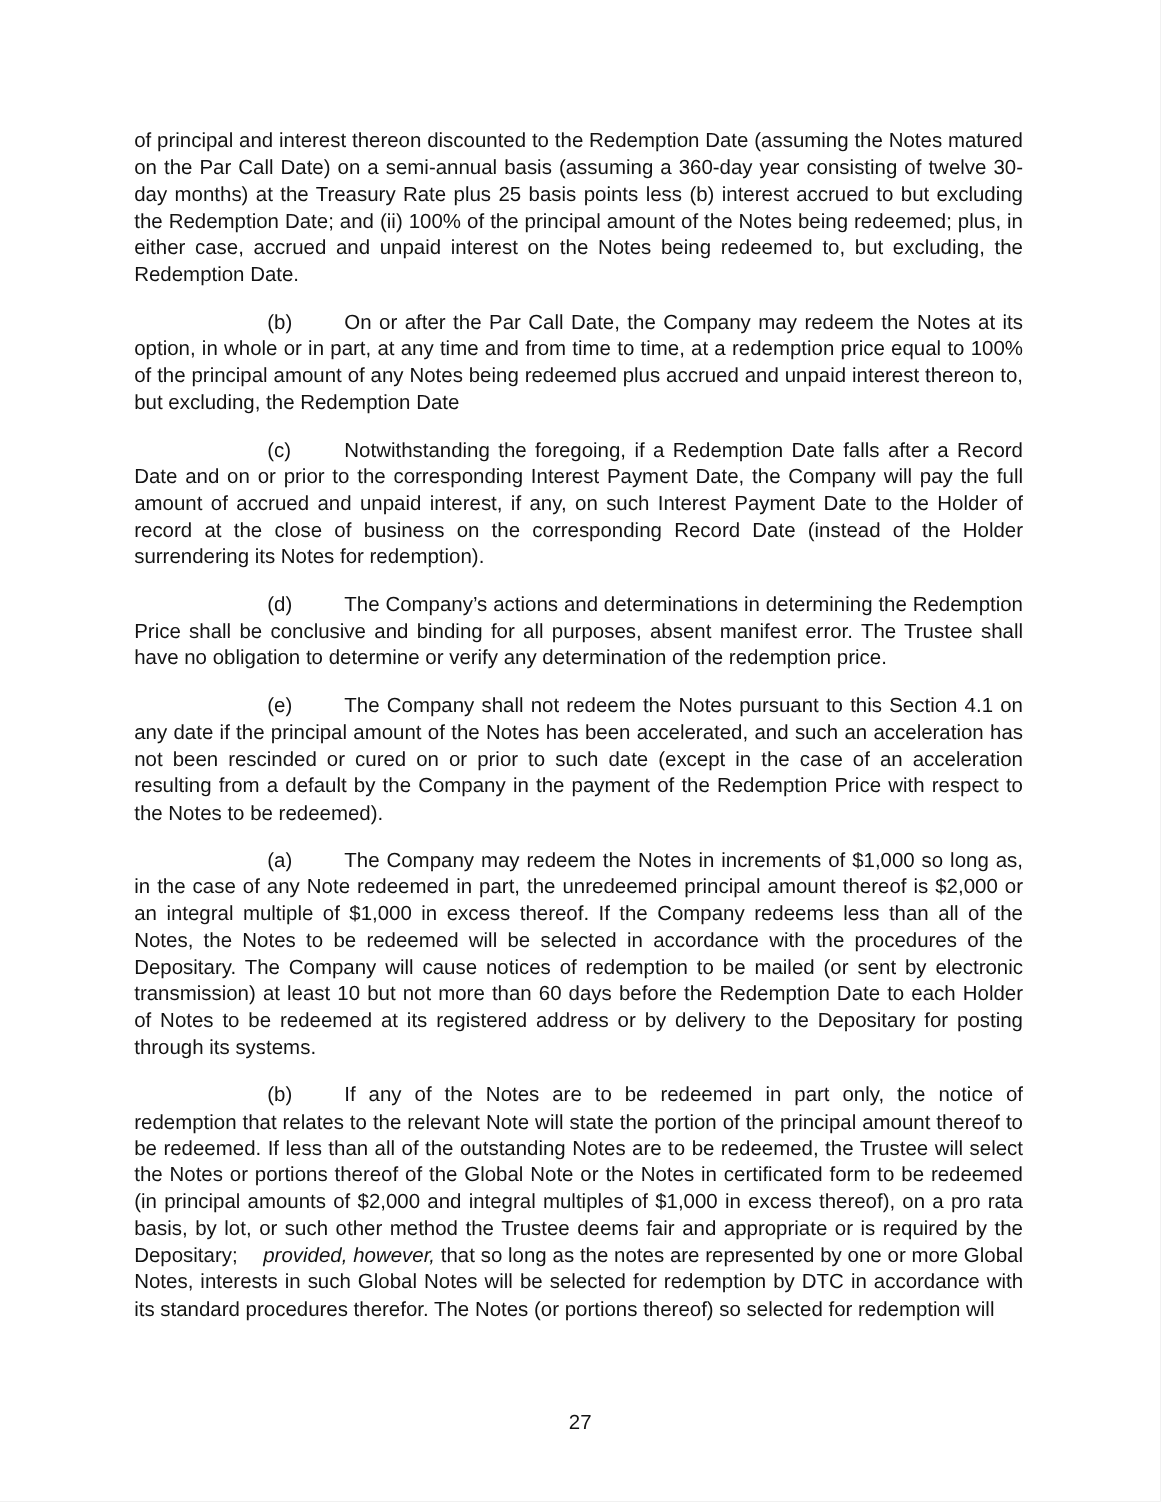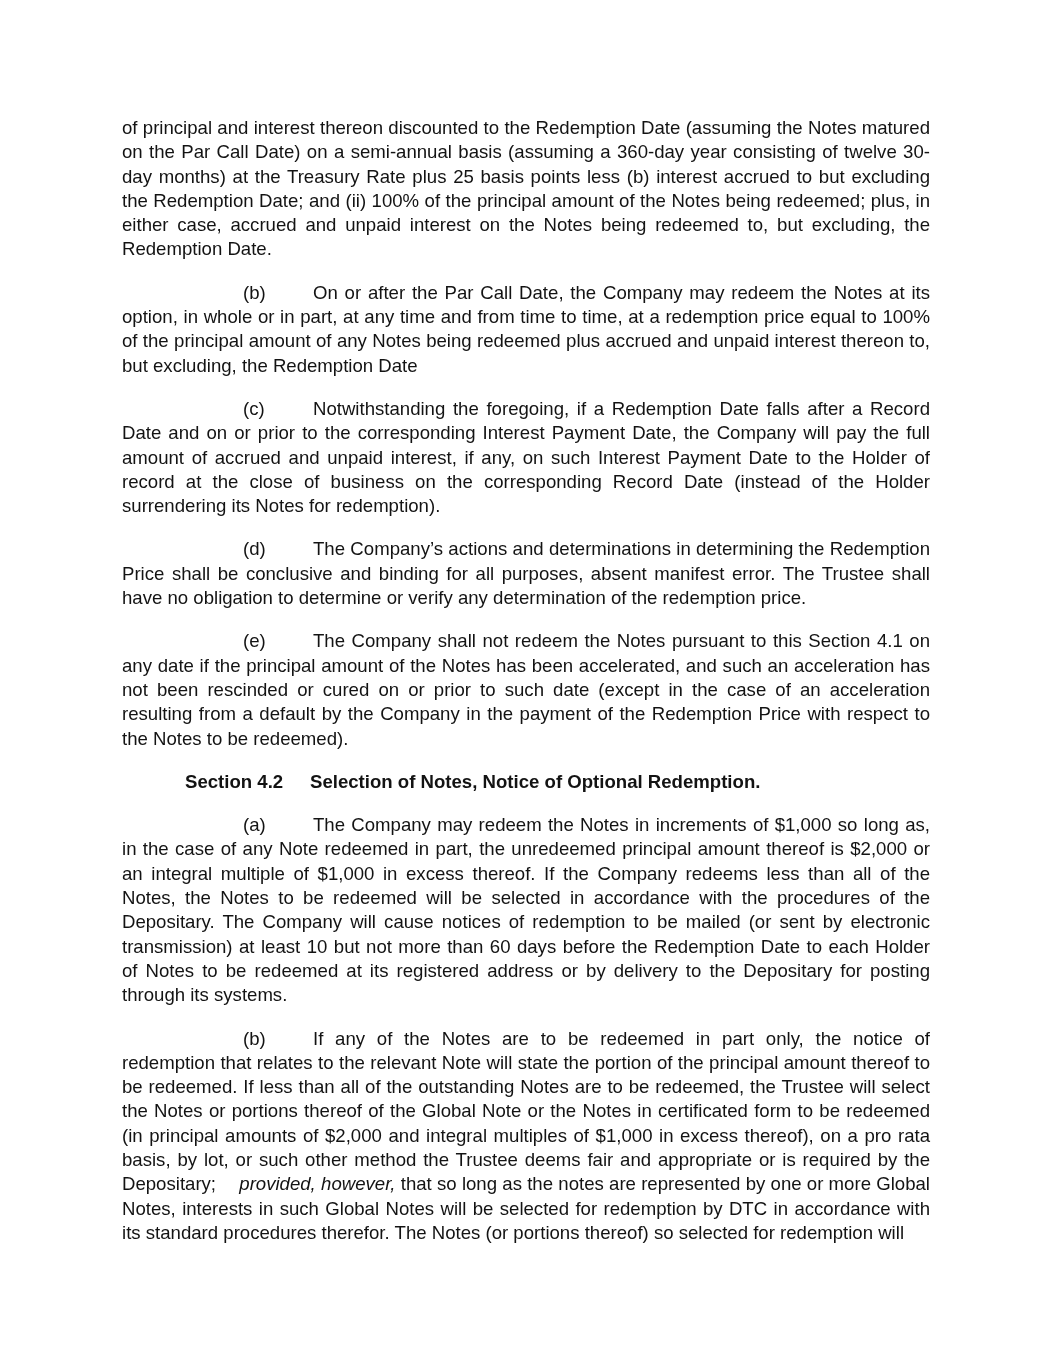--- a/index.html
+++ b/index.html
@@ -58,17 +58,17 @@
 </head>
 <body>
 
 <div class="page">
   <div class="text-block">
       <p class="para"><span>of principal and interest thereon discounted to the Redemption Date (assuming the Notes matured on the Par Call Date) on a semi-annual basis (assuming a 360-day year consisting of twelve 30-day months) at the Treasury Rate plus 25 basis points less (b) interest accrued to but excluding the Redemption Date; and (ii) 100% of the principal amount of the Notes being redeemed; plus, in either case, accrued and unpaid interest on the Notes being redeemed to, but excluding, the Redemption Date.</span></p>
       <p class="para indented"><span class="plabel">(b)</span><span>On or after the Par Call Date, the Company may redeem the Notes at its option, in whole or in part, at any time and from time to time, at a redemption price equal to 100% of the principal amount of any Notes being redeemed plus accrued and unpaid interest thereon to, but excluding, the Redemption Date</span></p>
       <p class="para indented"><span class="plabel">(c)</span><span>Notwithstanding the foregoing, if a Redemption Date falls after a Record Date and on or prior to the corresponding Interest Payment Date, the Company will pay the full amount of accrued and unpaid interest, if any, on such Interest Payment Date to the Holder of record at the close of business on the corresponding Record Date (instead of the Holder surrendering its Notes for redemption).</span></p>
       <p class="para indented"><span class="plabel">(d)</span><span>The Company’s actions and determinations in determining the Redemption Price shall be conclusive and binding for all purposes, absent manifest error. The Trustee shall have no obligation to determine or verify any determination of the redemption price.</span></p>
       <p class="para indented"><span class="plabel">(e)</span><span>The Company shall not redeem the Notes pursuant to this Section 4.1 on any date if the principal amount of the Notes has been accelerated, and such an acceleration has not been rescinded or cured on or prior to such date (except in the case of an acceleration resulting from a default by the Company in the payment of the Redemption Price with respect to the Notes to be redeemed).</span></p>
-      <p class="heading"><span class="hlabel">Section 4.2</span><span>Selection of Notes, Notice of Optional Redemption.</span></p>
       <p class="para indented"><span class="plabel">(a)</span><span>The Company may redeem the Notes in increments of $1,000 so long as, in the case of any Note redeemed in part, the unredeemed principal amount thereof is $2,000 or an integral multiple of $1,000 in excess thereof. If the Company redeems less than all of the Notes, the Notes to be redeemed will be selected in accordance with the procedures of the Depositary. The Company will cause notices of redemption to be mailed (or sent by electronic transmission) at least 10 but not more than 60 days before the Redemption Date to each Holder of Notes to be redeemed at its registered address or by delivery to the Depositary for posting through its systems.</span></p>
       <p class="para indented"><span class="plabel">(b)</span><span>If any of the Notes are to be redeemed in part only, the notice of redemption that relates to the relevant Note will state the portion of the principal amount thereof to be redeemed. If less than all of the outstanding Notes are to be redeemed, the Trustee will select the Notes or portions thereof of the Global Note or the Notes in certificated form to be redeemed (in principal amounts of $2,000 and integral multiples of $1,000 in excess thereof), on a pro rata basis, by lot, or such other method the Trustee deems fair and appropriate or is required by the Depositary; </span><span class="it">provided, however,</span><span> that so long as the notes are represented by one or more Global Notes, interests in such Global Notes will be selected for redemption by DTC in accordance with its standard procedures therefor.  The Notes (or portions thereof) so selected for redemption will</span></p>
     </div>
+  <div class="page-number">27</div>
 </div>
 
 </body></html>

